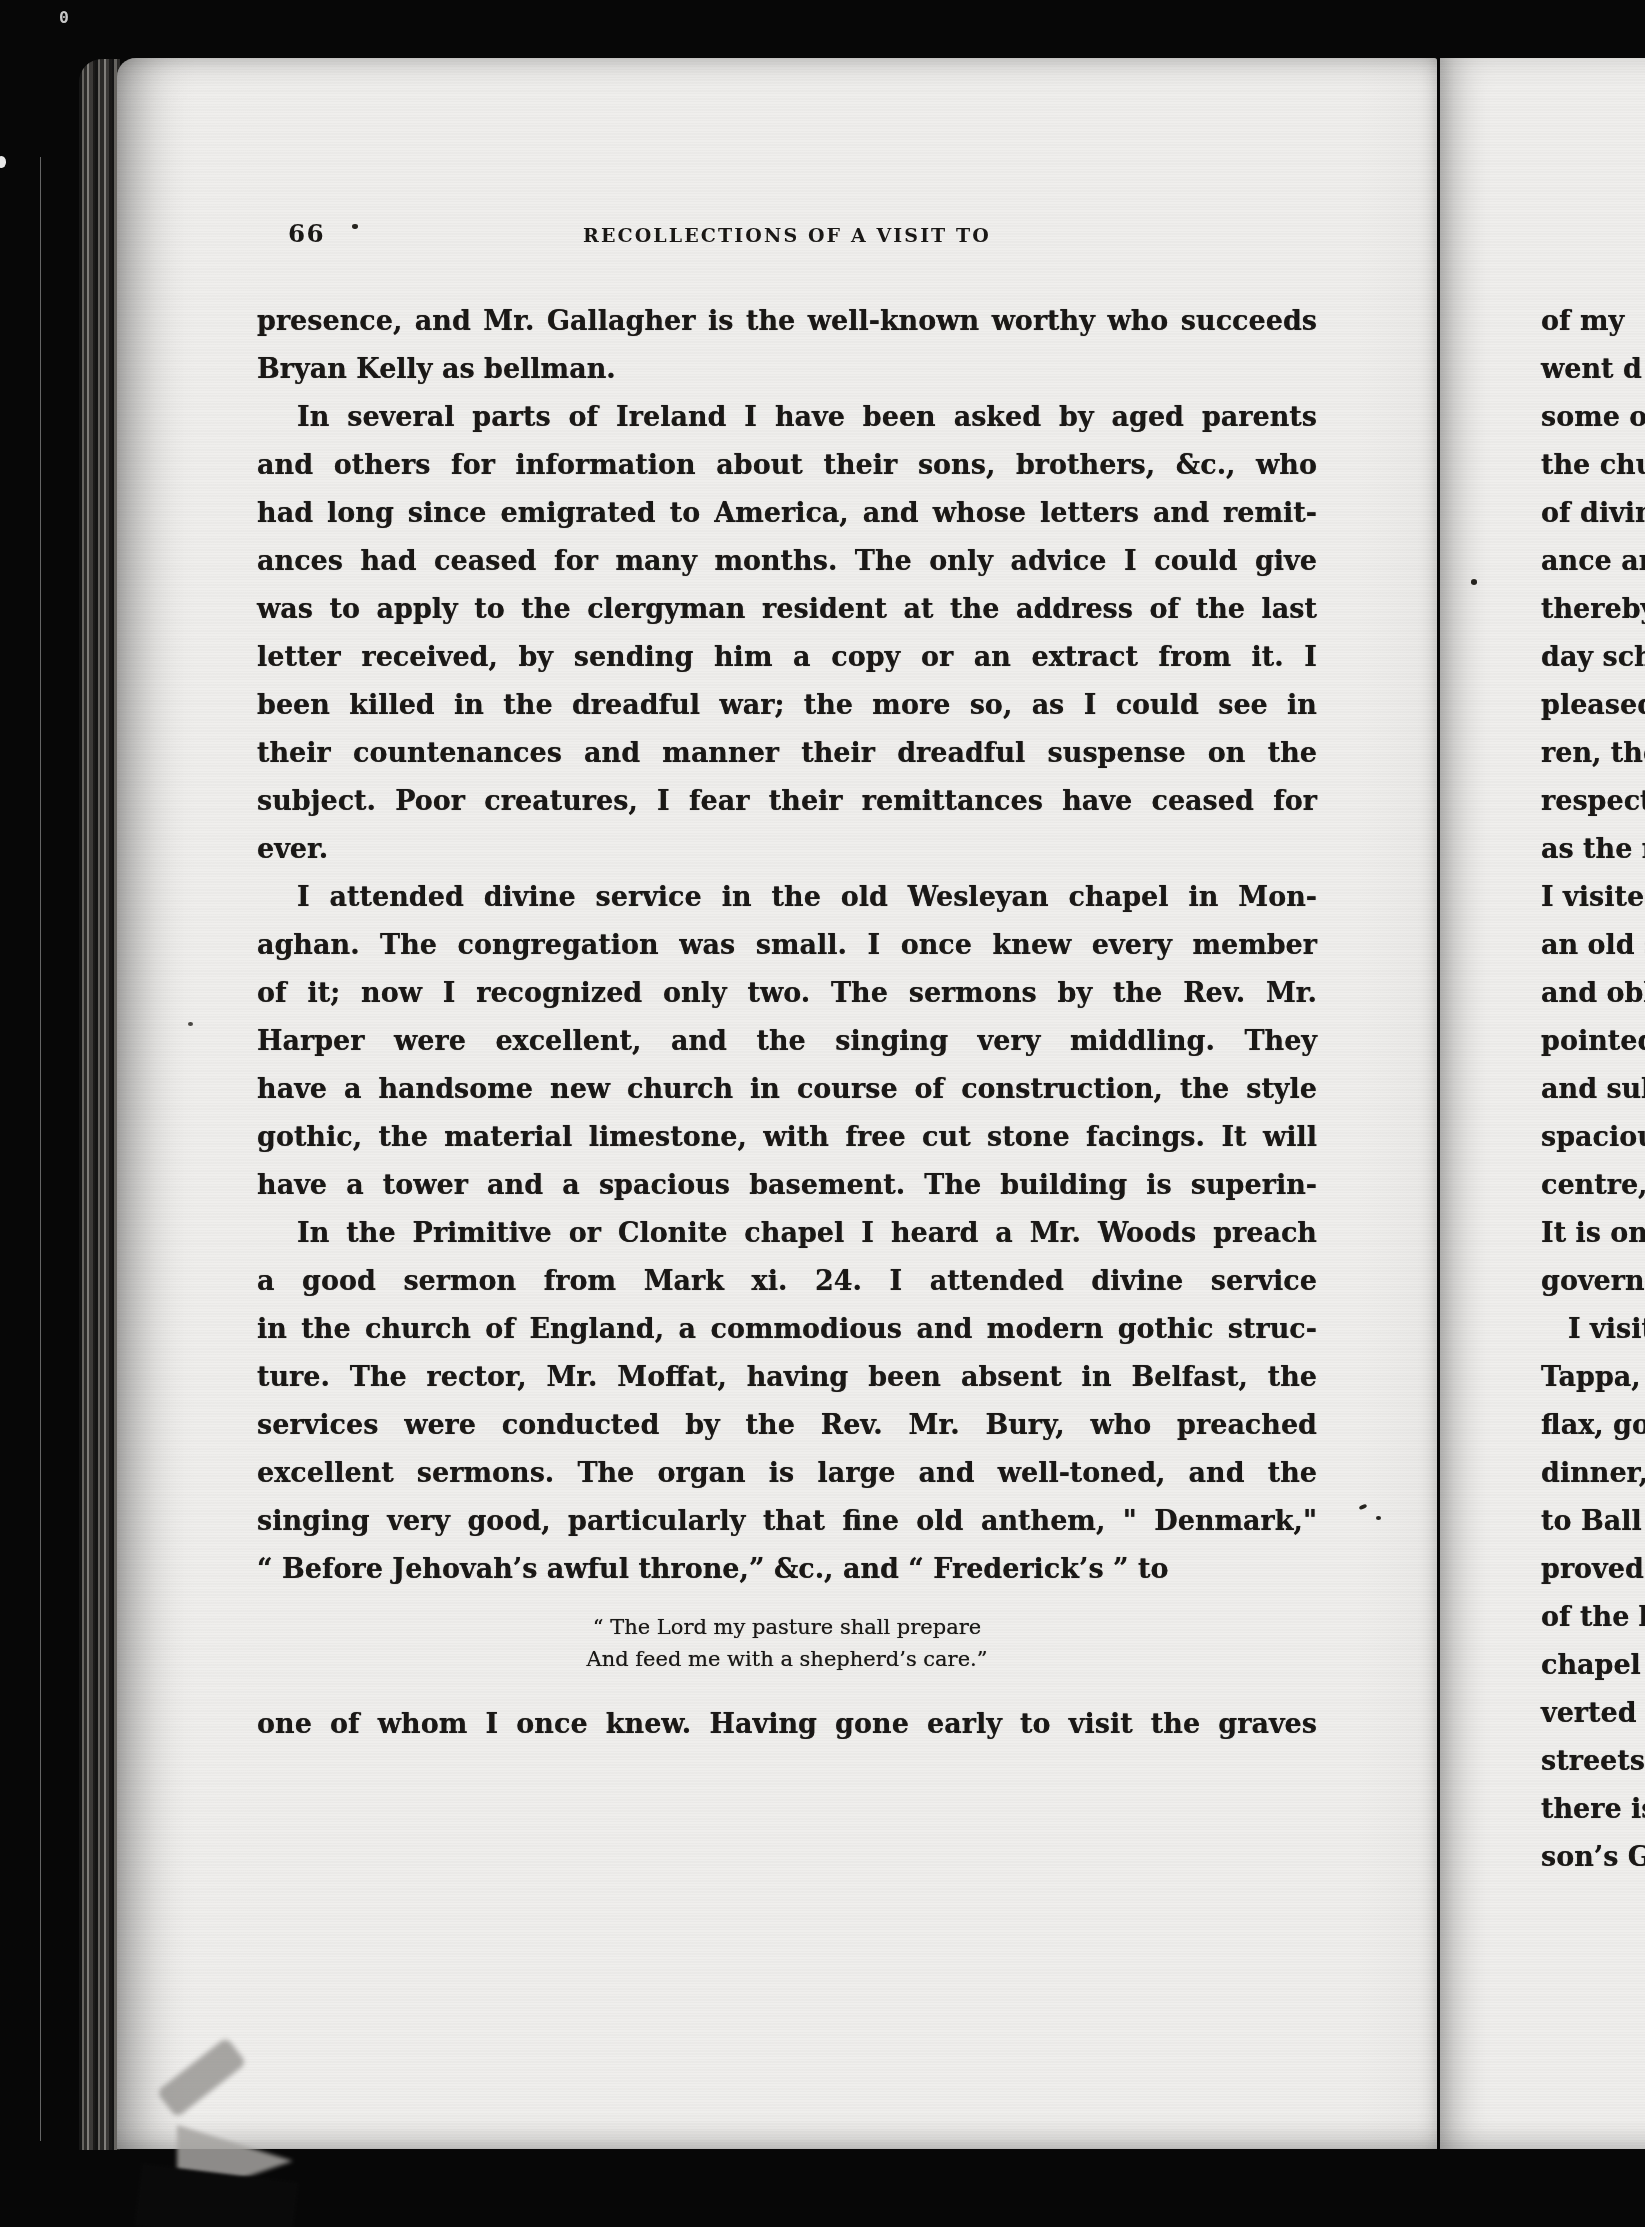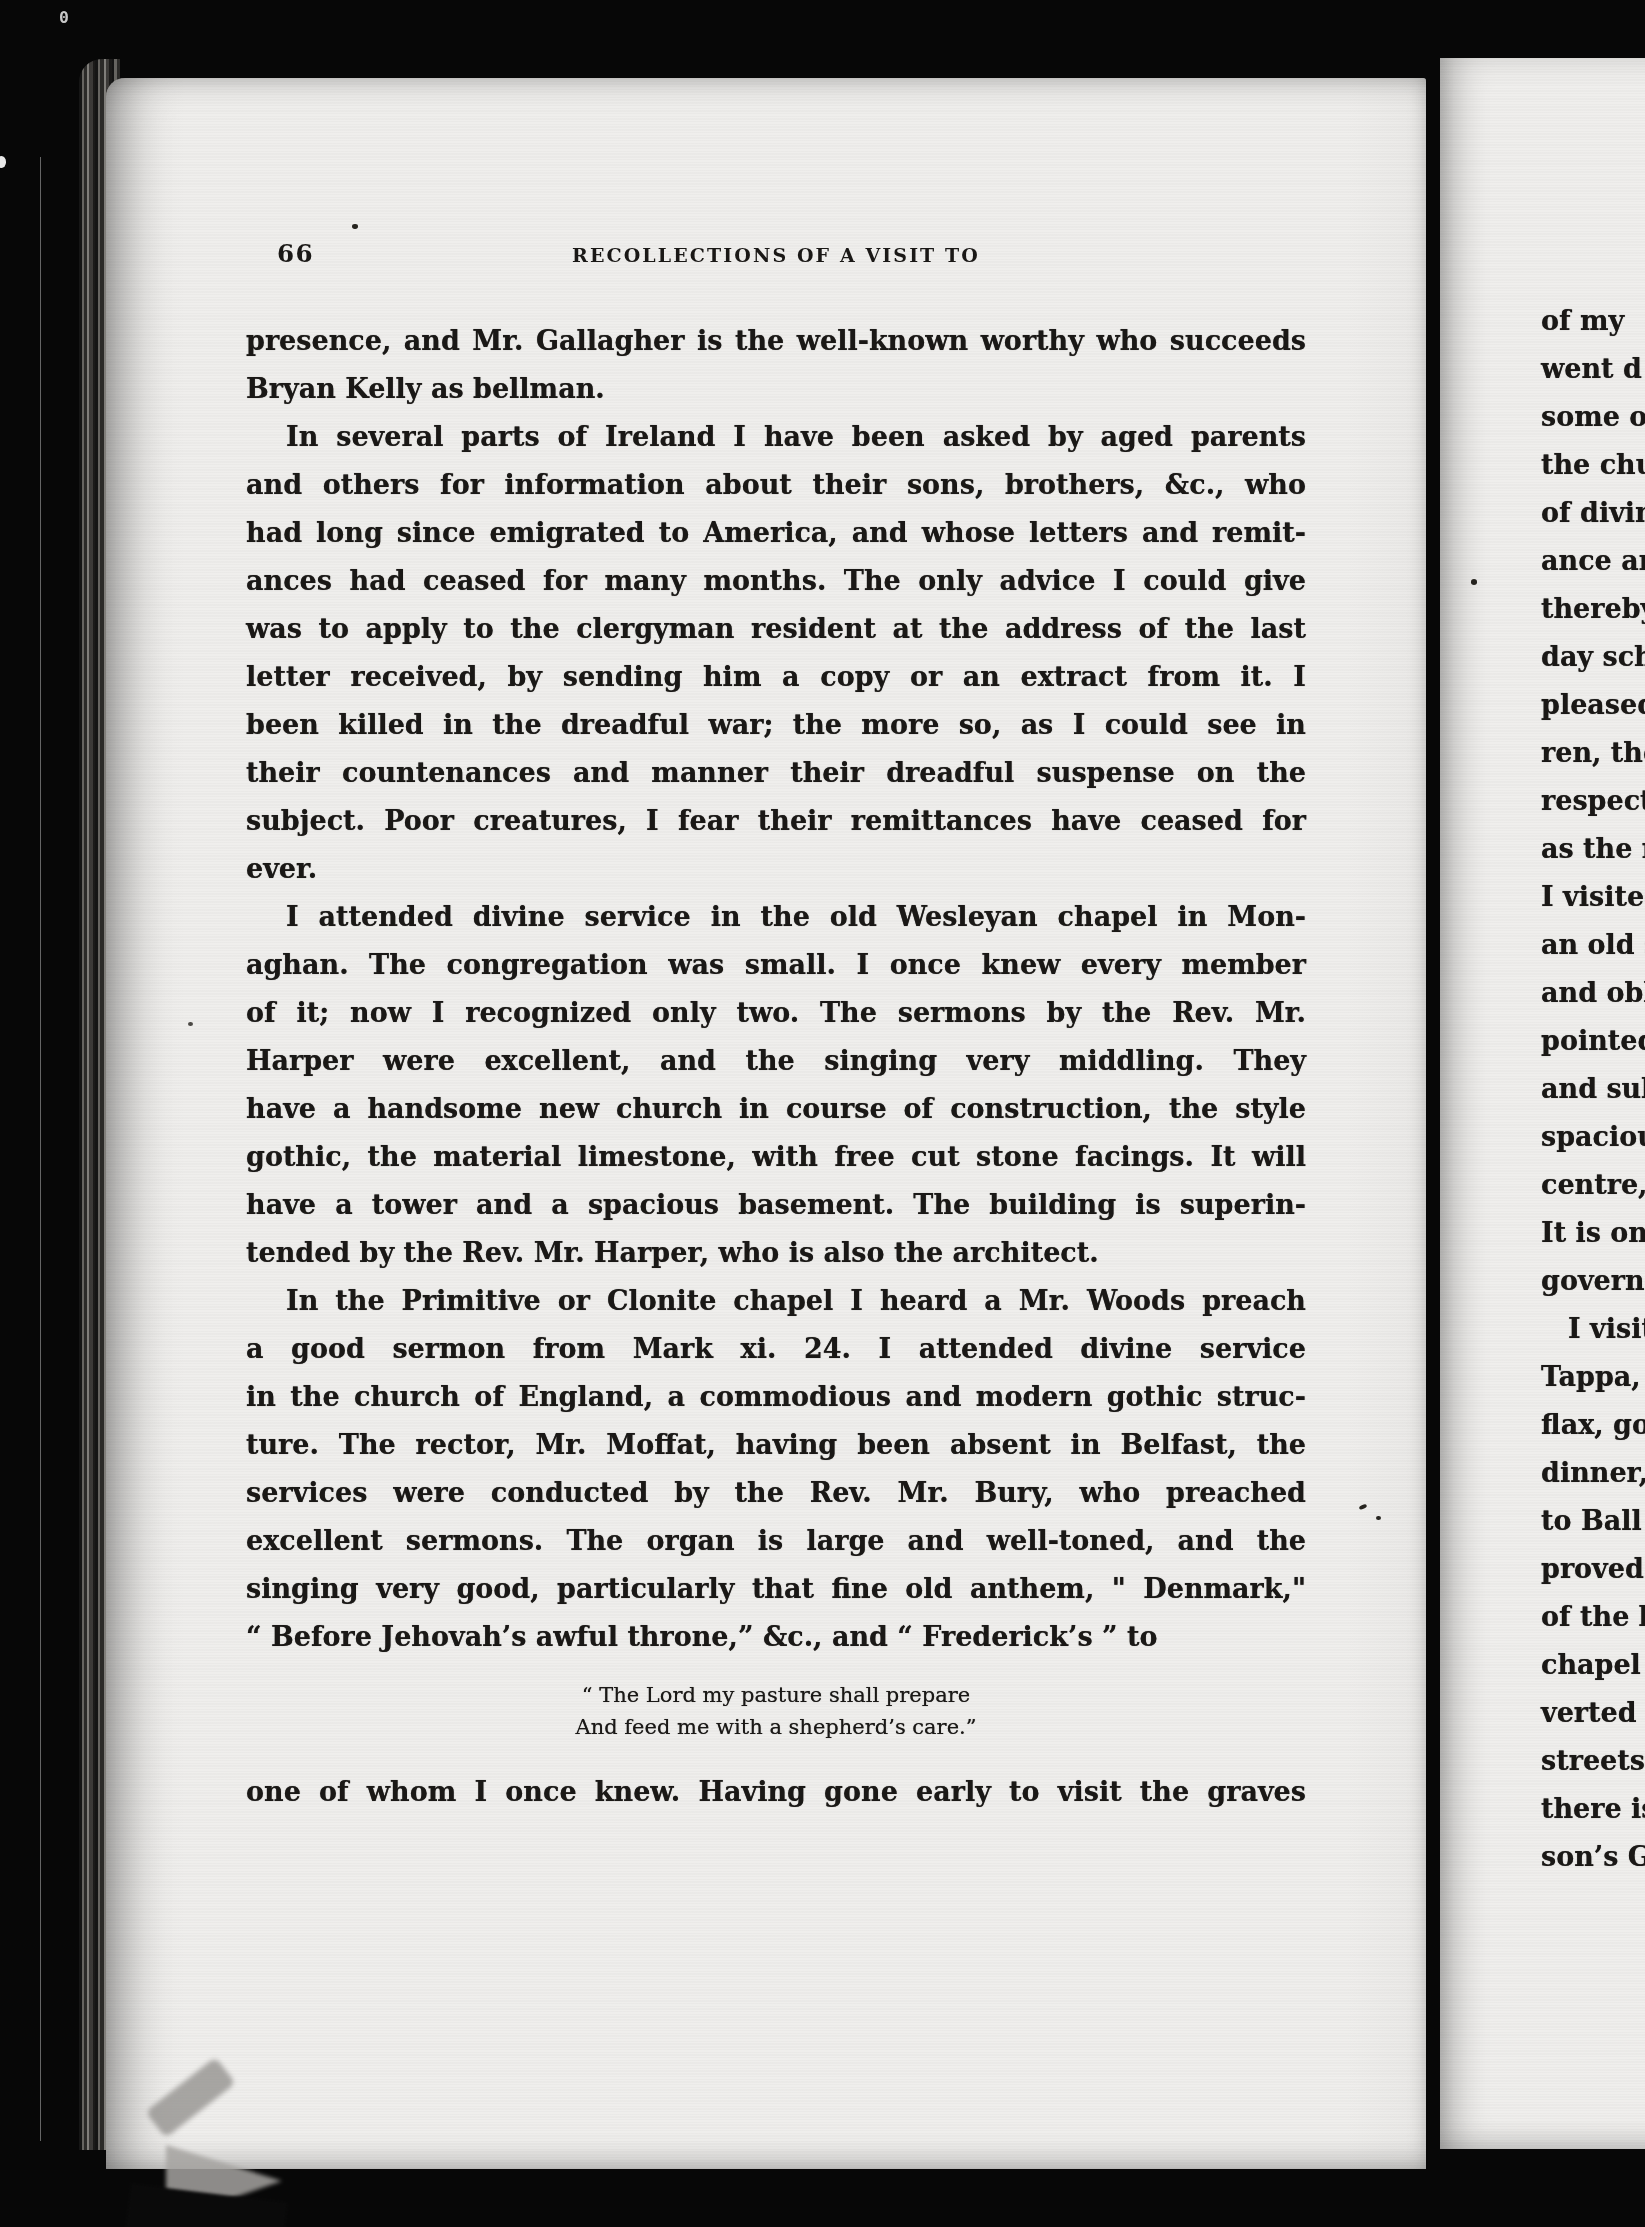--- a/index.html
+++ b/index.html
@@ -34,27 +34,26 @@
   }
   
   .page{
     position:absolute;top:58px;height:2091px;
     background:
       repeating-linear-gradient(0deg,rgba(0,0,0,0.018) 0 1.4px,rgba(255,255,255,0.01) 1.4px 2.7px),
       linear-gradient(90deg,#e7e6e4 0%,var(--paper,#efeeec) 6%,var(--paper,#efeeec) 94%,#e9e8e6 100%);
     color:var(--ink,#1a1816);
   }
   .page.left{
-    left:106px;width:1320px;
+    left:117px;width:1320px;
     border-radius:19px 2.7px 0 0;
     box-shadow:inset 31px 0 48px -18px rgba(0,0,0,0.38),
                inset -9.6px 0 23px -12.3px rgba(0,0,0,0.16),
                inset 0 -18px 31px -16.4px rgba(0,0,0,0.22),
                inset 0 13.7px 27px -16.4px rgba(0,0,0,0.18);
-    margin-top:20px;
   }
   .page.right{
     left:1440px;width:206px;
     overflow:hidden;
     box-shadow:inset 23px 0 37px -12.3px rgba(0,0,0,0.30),
                inset 0 -18px 31px -16.4px rgba(0,0,0,0.20);
     padding-left:24px;
   }
   
   .pageno{
@@ -150,21 +149,20 @@
           <div class="bodyline">their countenances and manner their dreadful suspense on the</div>
           <div class="bodyline">subject.  Poor creatures, I fear their remittances have ceased for</div>
           <div class="bodyline end">ever.</div>
           <div class="bodyline ind">I attended divine service in the old Wesleyan chapel in Mon-</div>
           <div class="bodyline">aghan.  The congregation was small.  I once knew every member</div>
           <div class="bodyline">of it; now I recognized only two.  The sermons by the Rev. Mr.</div>
           <div class="bodyline">Harper were excellent, and the singing very middling.  They</div>
           <div class="bodyline">have a handsome new church in course of construction, the style</div>
           <div class="bodyline">gothic, the material limestone, with free cut stone facings. It will</div>
           <div class="bodyline">have a tower and a spacious basement.  The building is superin-</div>
-          <div class="bodyline end">tended by the Rev. Mr. Harper, who is also the architect.</div>
           <div class="bodyline ind">In the Primitive or Clonite chapel I heard a Mr. Woods preach</div>
           <div class="bodyline">a good sermon from Mark xi. 24.  I attended divine service</div>
           <div class="bodyline">in the church of England, a commodious and modern gothic struc-</div>
           <div class="bodyline">ture.  The rector, Mr. Moffat, having been absent in Belfast, the</div>
           <div class="bodyline">services were conducted by the Rev. Mr. Bury, who preached</div>
           <div class="bodyline">excellent sermons.  The organ is large and well-toned, and the</div>
           <div class="bodyline">singing very good, particularly that fine old anthem, " Denmark,"</div>
           <div class="bodyline end">“ Before Jehovah’s awful throne,” &amp;c., and “ Frederick’s ” to</div>
         </div>
       <div class="quote">

